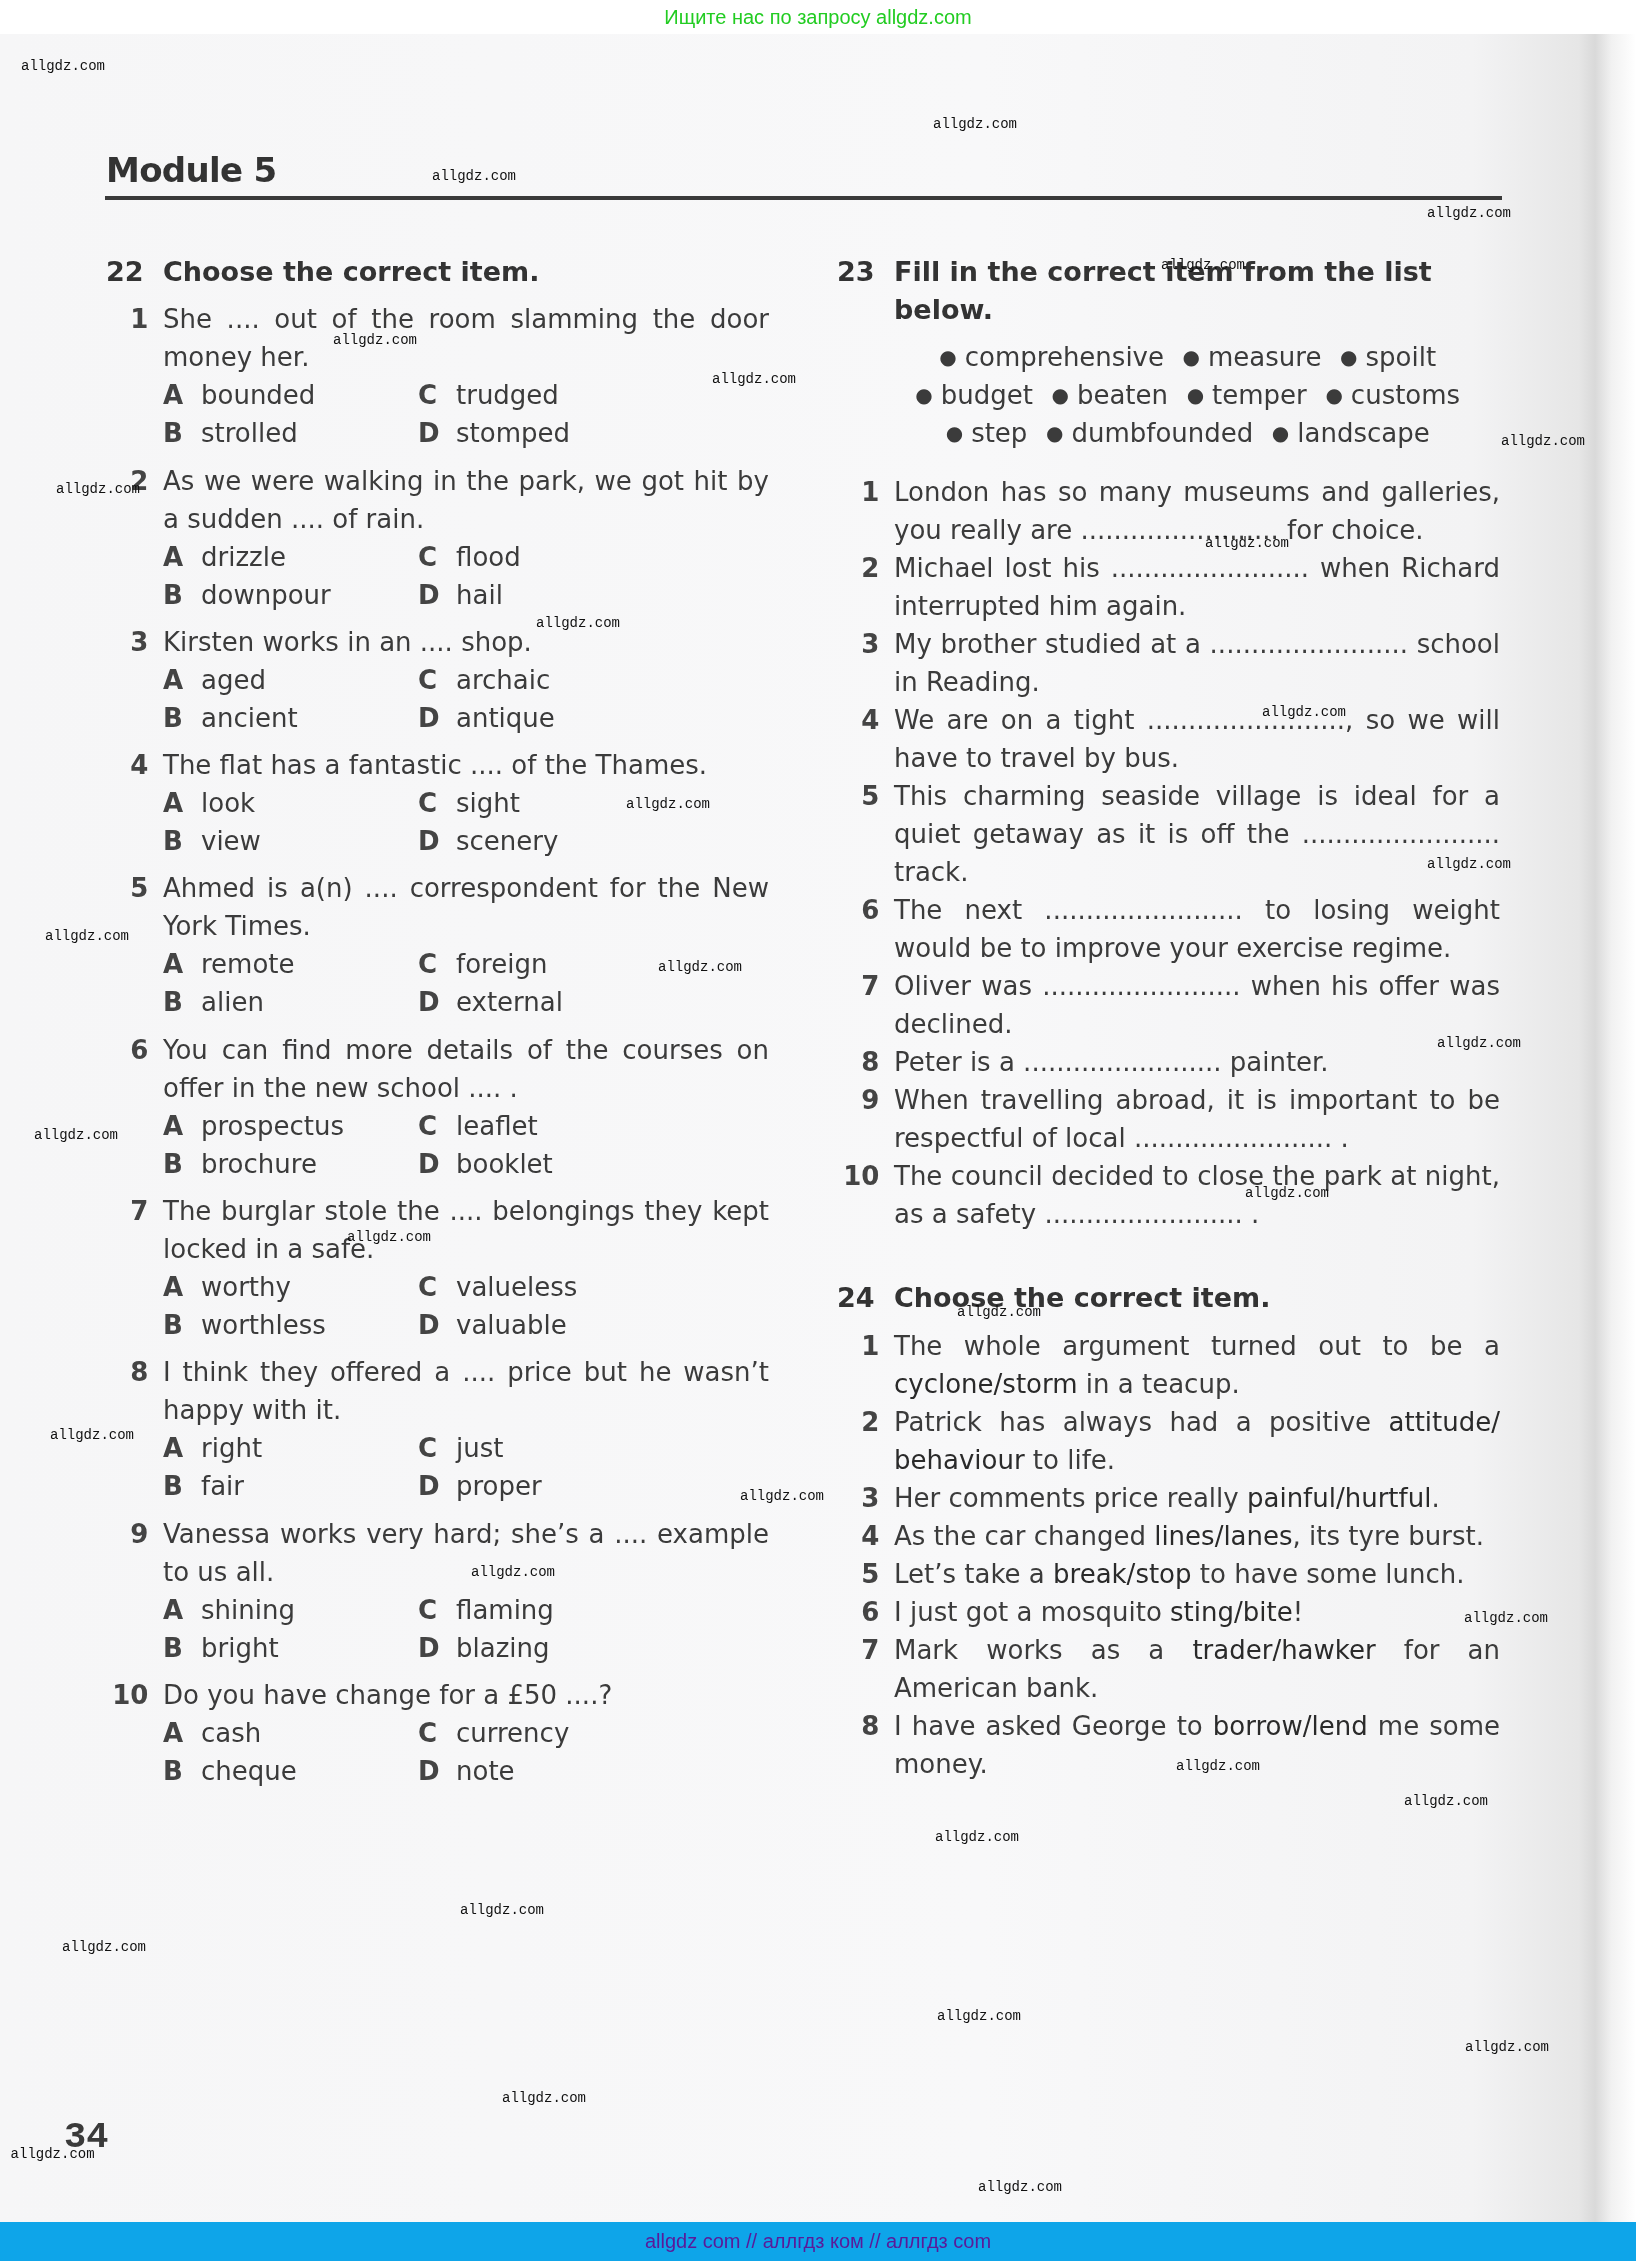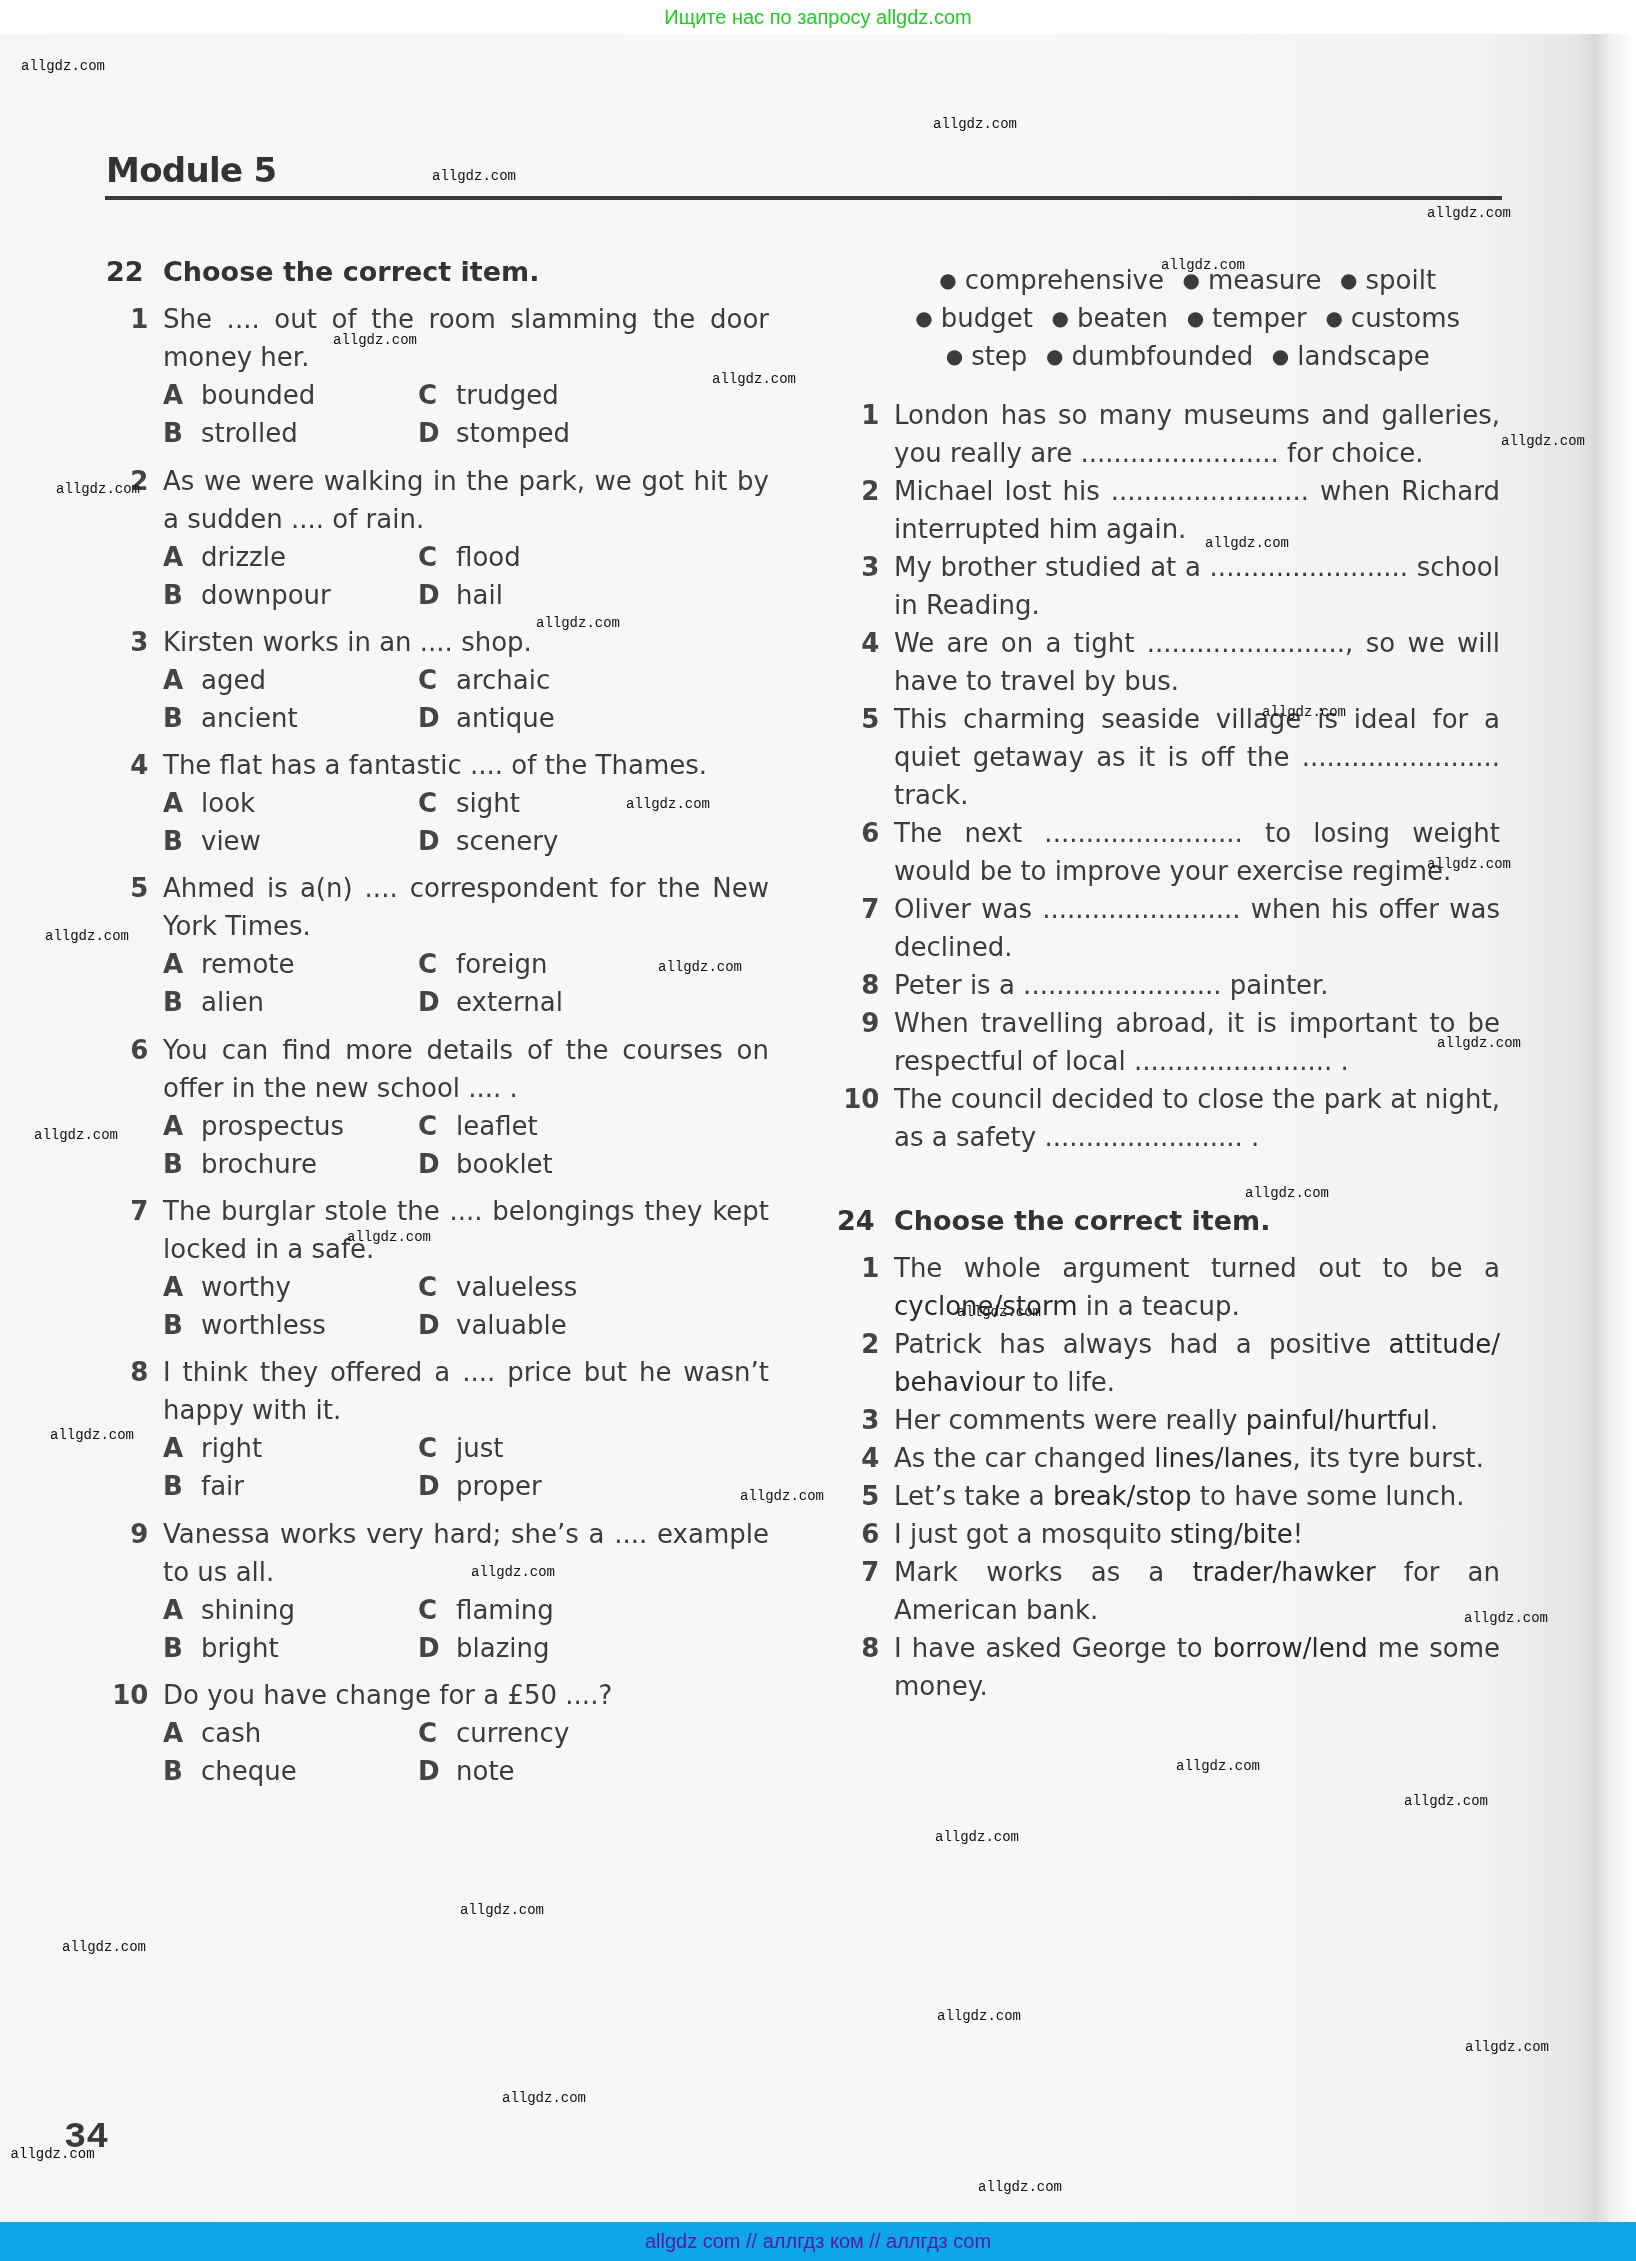--- a/index.html
+++ b/index.html
@@ -320,20 +320,24 @@
             <div class="opt">
               <span class="opt-letter">D</span>
               <span class="opt-text">note</span>
             </div>
           </div>
         </div>
       </div>
   </div>
 
   <div class="col right">
+    <div class="ex-head">
+      <span class="ex-num">23</span>
+      <span class="ex-title">Fill in the correct item from the list below.</span>
+    </div>
     <div class="wordbank" id="ex23-bank"><span class="wb-item"><span class="wb-bullet">●</span><span>comprehensive</span></span><span class="wb-item"><span class="wb-bullet">●</span><span>measure</span></span><span class="wb-item"><span class="wb-bullet">●</span><span>spoilt</span></span><br><span class="wb-item"><span class="wb-bullet">●</span><span>budget</span></span><span class="wb-item"><span class="wb-bullet">●</span><span>beaten</span></span><span class="wb-item"><span class="wb-bullet">●</span><span>temper</span></span><span class="wb-item"><span class="wb-bullet">●</span><span>customs</span></span><br><span class="wb-item"><span class="wb-bullet">●</span><span>step</span></span><span class="wb-item"><span class="wb-bullet">●</span><span>dumbfounded</span></span><span class="wb-item"><span class="wb-bullet">●</span><span>landscape</span></span></div>
     <div id="ex23-list">
         <div class="q fill">
           <span class="q-num">1</span>
           <span class="q-body">London has so many museums and galleries, you really are ........................ for choice.</span>
         </div>
         <div class="q fill">
           <span class="q-num">2</span>
           <span class="q-body">Michael lost his ........................ when Richard interrupted him again.</span>
         </div>
@@ -379,21 +383,21 @@
         <div class="q fill">
           <span class="q-num">1</span>
           <span class="q-body"><span>The whole argument turned out to be a </span><span class="b">cyclone/storm</span><span> in a teacup.</span></span>
         </div>
         <div class="q fill">
           <span class="q-num">2</span>
           <span class="q-body"><span>Patrick has always had a positive </span><span class="b">attitude/ behaviour</span><span> to life.</span></span>
         </div>
         <div class="q fill">
           <span class="q-num">3</span>
-          <span class="q-body"><span>Her comments were really </span><span class="b">painful/hurtful</span><span>.</span></span>
+          <span class="q-body"><span>Her comments price really </span><span class="b">painful/hurtful</span><span>.</span></span>
         </div>
         <div class="q fill">
           <span class="q-num">4</span>
           <span class="q-body"><span>As the car changed </span><span class="b">lines/lanes</span><span>, its tyre burst.</span></span>
         </div>
         <div class="q fill">
           <span class="q-num">5</span>
           <span class="q-body"><span>Let’s take a </span><span class="b">break/stop</span><span> to have some lunch.</span></span>
         </div>
         <div class="q fill">

